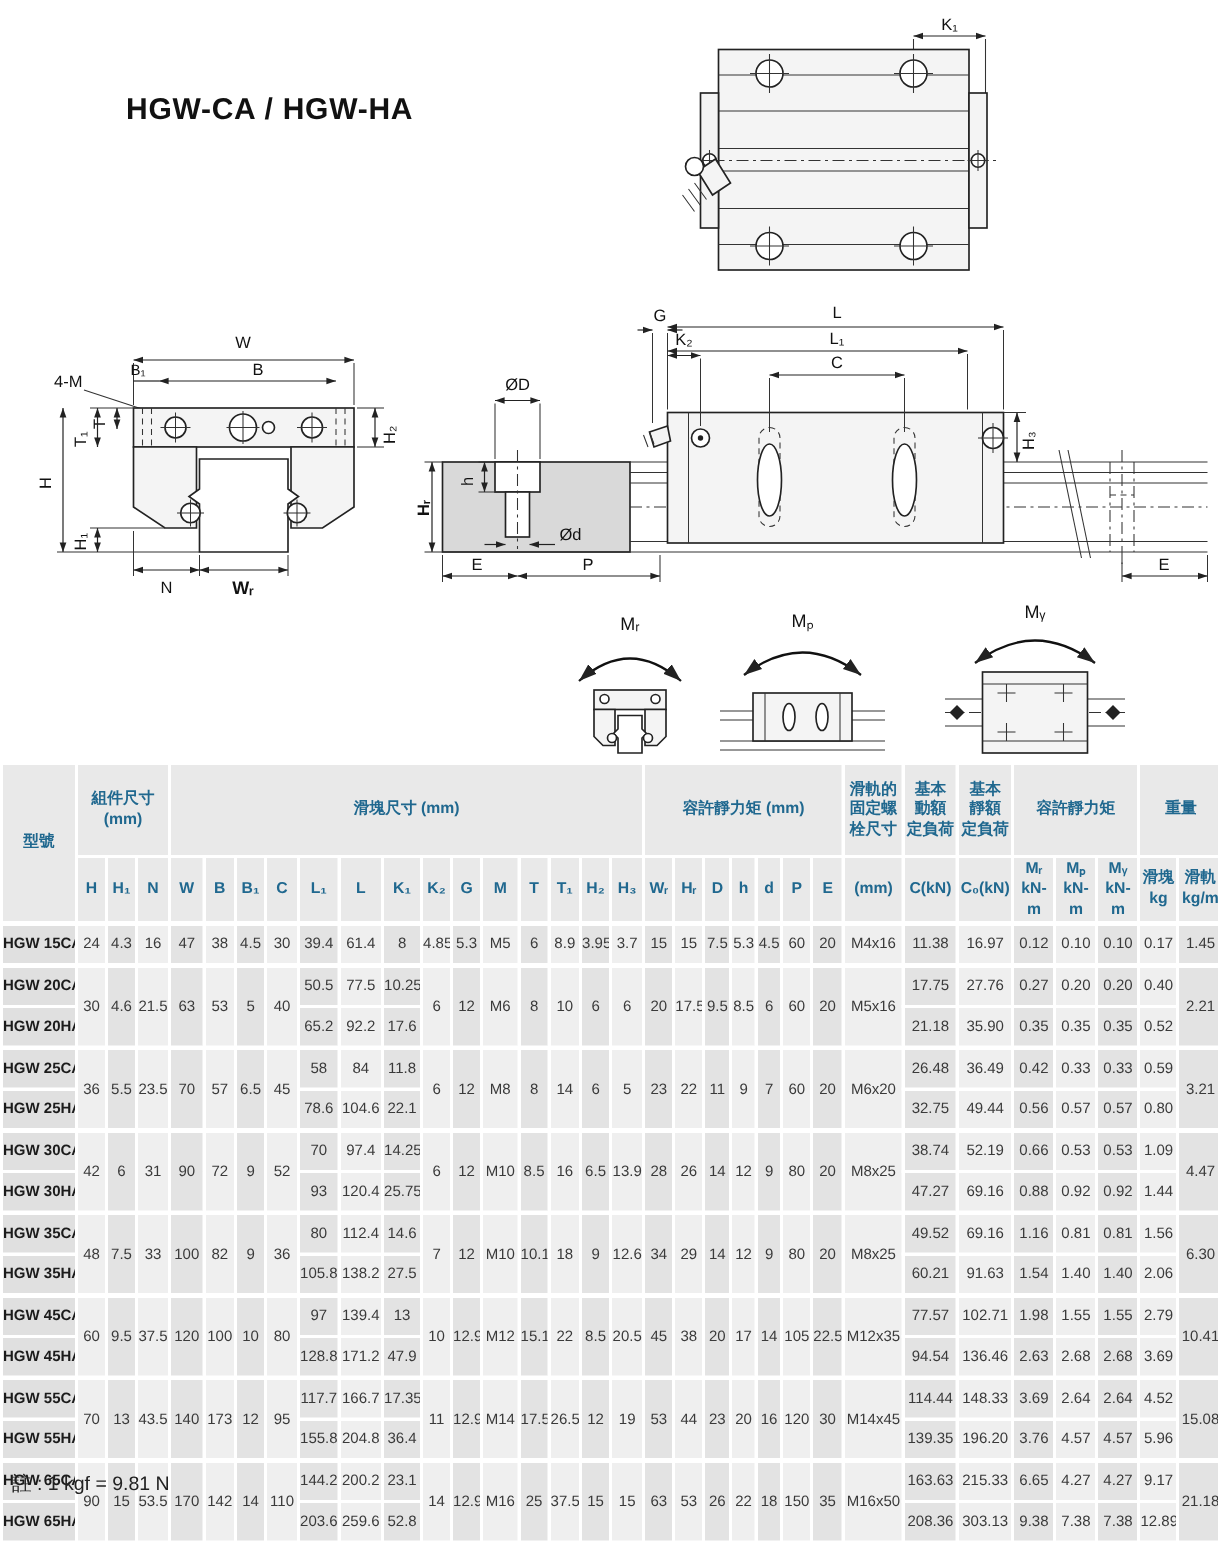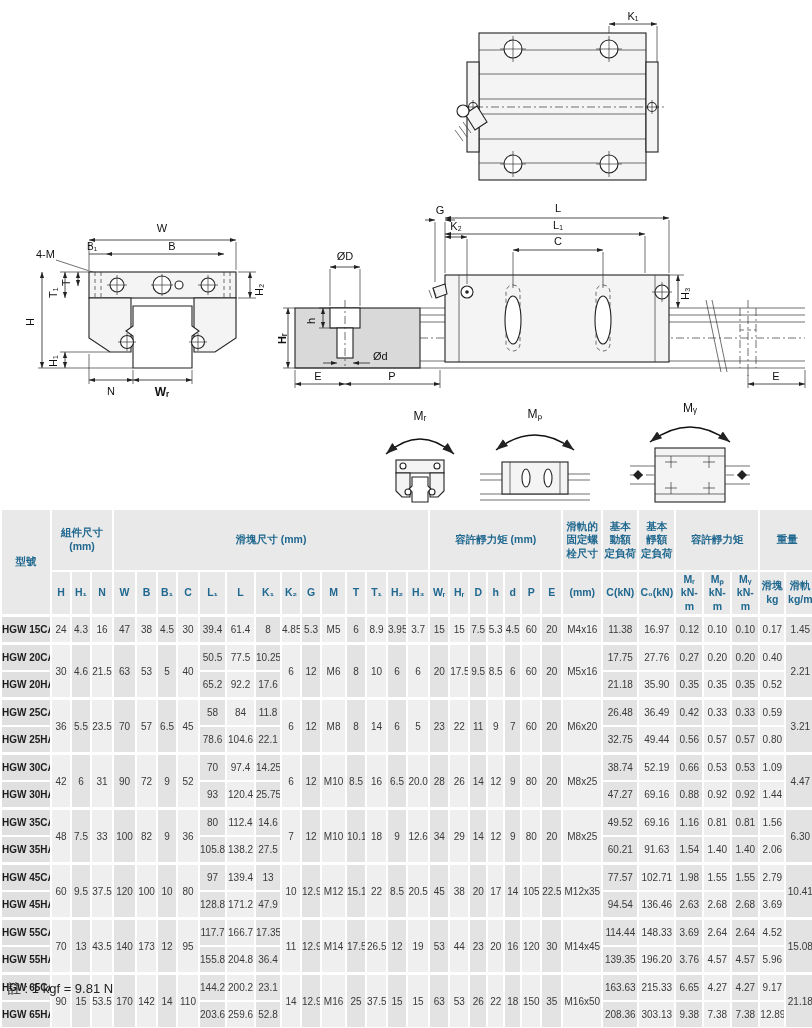--- a/index.html
+++ b/index.html
@@ -29,20 +29,21 @@
   .cd{background:#e3e3e3;}
   .cl{background:#efefef;}
   .cm{background:#e0e0e0;color:#1b1b1b;font-weight:bold;text-align:left;padding-left:4px;font-size:10px;}
   tr.gs td{border-top:3px solid #fff;}
 </style>
 </head>
 <body>
 
 <div class="page">
 
+  <div class="title">HGW-CA / HGW-HA</div>
 
   <svg style="left:445px;top:10px" width="350" height="190" viewBox="0 0 350 190">
     <defs>
       <marker id="ah" viewBox="0 0 10 10" refX="10" refY="5" markerWidth="8" markerHeight="8" orient="auto-start-reverse">
         <path d="M0,1.5L10,5L0,8.5z" fill="#222"></path>
       </marker>
     </defs>
     <text class="lbl" x="188" y="10" text-anchor="middle">K₁</text>
     <line class="dim" x1="164" y1="14" x2="212" y2="14" marker-start="url(#ah)" marker-end="url(#ah)"></line>
     <line class="thin" x1="164" y1="16" x2="164" y2="30"></line>
@@ -509,21 +510,21 @@
           <td class="cl" rowspan="2">52</td>
           <td class="cd">70</td>
           <td class="cl">97.4</td>
           <td class="cd">14.25</td>
           <td class="cl" rowspan="2">6</td>
           <td class="cd" rowspan="2">12</td>
           <td class="cl" rowspan="2">M10</td>
           <td class="cd" rowspan="2">8.5</td>
           <td class="cl" rowspan="2">16</td>
           <td class="cd" rowspan="2">6.5</td>
-          <td class="cl" rowspan="2">20.0</td>
+          <td class="cl" rowspan="2">13.9</td>
           <td class="cd" rowspan="2">28</td>
           <td class="cl" rowspan="2">26</td>
           <td class="cd" rowspan="2">14</td>
           <td class="cl" rowspan="2">12</td>
           <td class="cd" rowspan="2">9</td>
           <td class="cl" rowspan="2">80</td>
           <td class="cd" rowspan="2">20</td>
           <td class="cl" rowspan="2">M8x25</td>
           <td class="cd">38.74</td>
           <td class="cl">52.19</td>

